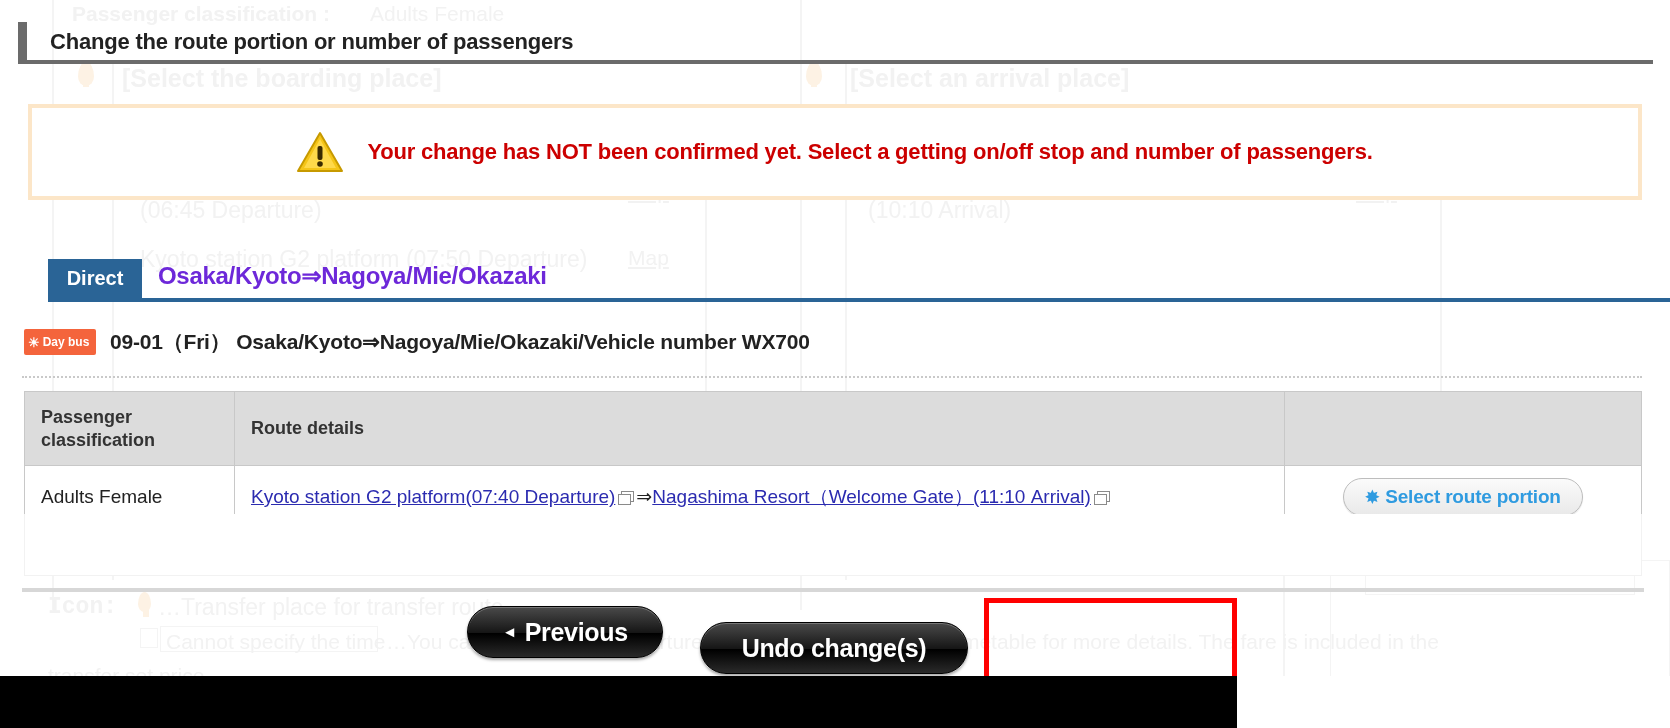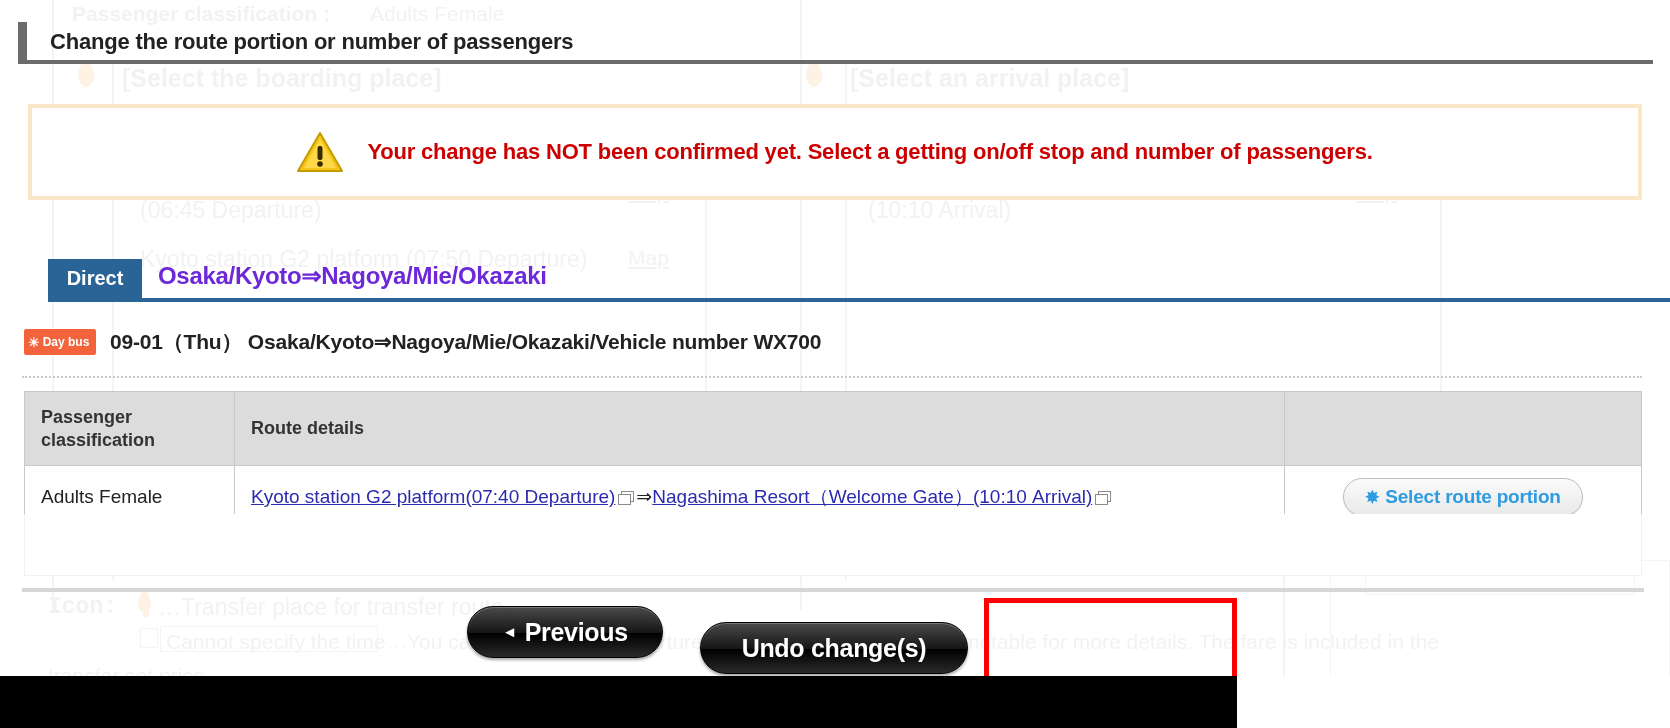--- a/index.html
+++ b/index.html
@@ -198,38 +198,38 @@
   <div id="tabstrip">
     <div id="tab-direct">Direct</div>
     <div id="tab-route">Osaka/Kyoto⇒Nagoya/Mie/Okazaki</div>
   </div>
 
   <div id="dateline">
     <div id="daybus">
       <span class="sun">☀</span>
       <span>Day bus</span>
     </div>
-    <div id="dateline-txt">09-01（Thu） Osaka/Kyoto⇒Nagoya/Mie/Okazaki/Vehicle number WX700</div>
+    <div id="dateline-txt">09-01（Fri） Osaka/Kyoto⇒Nagoya/Mie/Okazaki/Vehicle number WX700</div>
   </div>
 
   <div id="dotted"></div>
 
   <table id="tbl">
     <thead>
       <tr>
         <th class="col-pc">Passenger classification</th>
         <th class="col-rp">Route details</th>
         <th class="col-ac"></th>
       </tr>
     </thead>
     <tbody>
       <tr>
         <td class="cell-pc">Adults Female</td>
         <td class="cell-rp">
-          <a href="#" class="route-link">Kyoto station G2 platform(07:40 Departure)</a><span class="win-ico"></span><span class="arrow-sym">⇒</span><a href="#" class="route-link">Nagashima Resort（Welcome Gate）(10:10 Arrival)</a><span class="win-ico"></span>
+          <a href="#" class="route-link">Kyoto station G2 platform(07:40 Departure)</a><span class="win-ico"></span><span class="arrow-sym">⇒</span><a href="#" class="route-link">Nagashima Resort（Welcome Gate）(11:10 Arrival)</a><span class="win-ico"></span>
         </td>
         <td class="cell-action">
           <button id="btn-select-route">
             <span class="gear">✸</span>
             <span>Select route portion</span>
           </button>
         </td>
       </tr>
     </tbody>
   </table>

